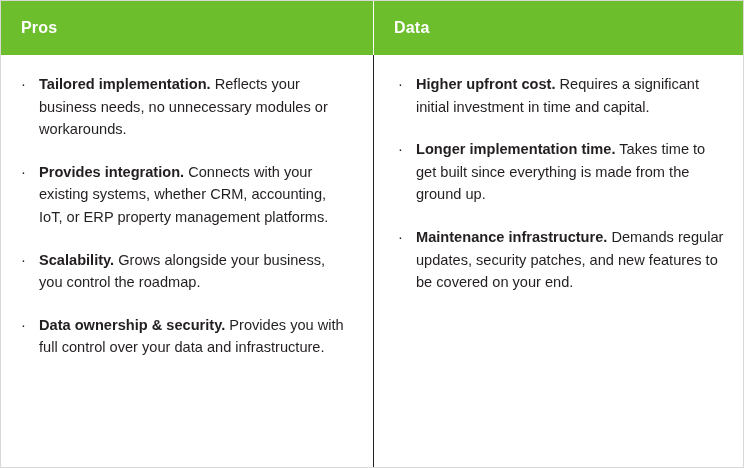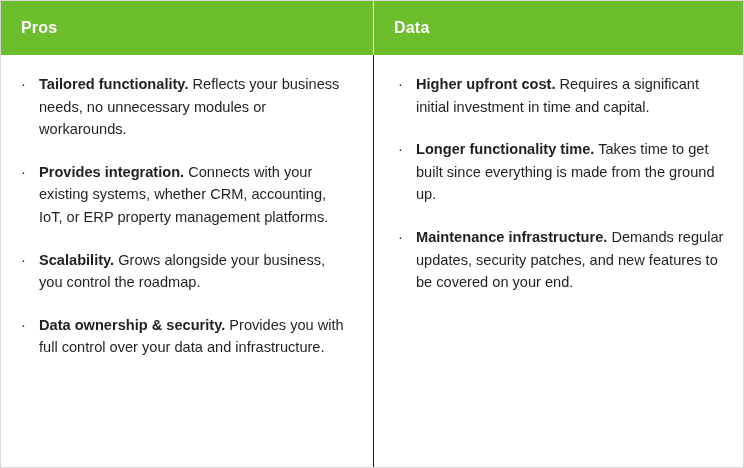--- a/index.html
+++ b/index.html
@@ -109,21 +109,21 @@
       <span>Data</span>
     </div>
   </div>
 
   <div class="tbody">
 
     <div class="td left">
       <ul class="list">
         <li>
           <span class="dot">·</span>
-          <span class="lead">Tailored functionality.</span><span class="body-text"> Reflects your business needs, no unnecessary modules or workarounds.</span>
+          <span class="lead">Tailored implementation.</span><span class="body-text"> Reflects your business needs, no unnecessary modules or workarounds.</span>
         </li>
         <li>
           <span class="dot">·</span>
           <span class="lead">Provides integration.</span><span class="body-text"> Connects with your existing systems, whether CRM, accounting, IoT, or ERP property management platforms.</span>
         </li>
         <li>
           <span class="dot">·</span>
           <span class="lead">Scalability.</span><span class="body-text"> Grows alongside your business, you control the roadmap.</span>
         </li>
         <li>
@@ -134,21 +134,21 @@
     </div>
 
     <div class="td right">
       <ul class="list">
         <li>
           <span class="dot">·</span>
           <span class="lead">Higher upfront cost.</span><span class="body-text"> Requires a significant initial investment in time and capital.</span>
         </li>
         <li>
           <span class="dot">·</span>
-          <span class="lead">Longer functionality time.</span><span class="body-text"> Takes time to get built since everything is made from the ground up.</span>
+          <span class="lead">Longer implementation time.</span><span class="body-text"> Takes time to get built since everything is made from the ground up.</span>
         </li>
         <li>
           <span class="dot">·</span>
           <span class="lead">Maintenance infrastructure.</span><span class="body-text"> Demands regular updates, security patches, and new features to be covered on your end.</span>
         </li>
       </ul>
     </div>
 
   </div>
 </div>

